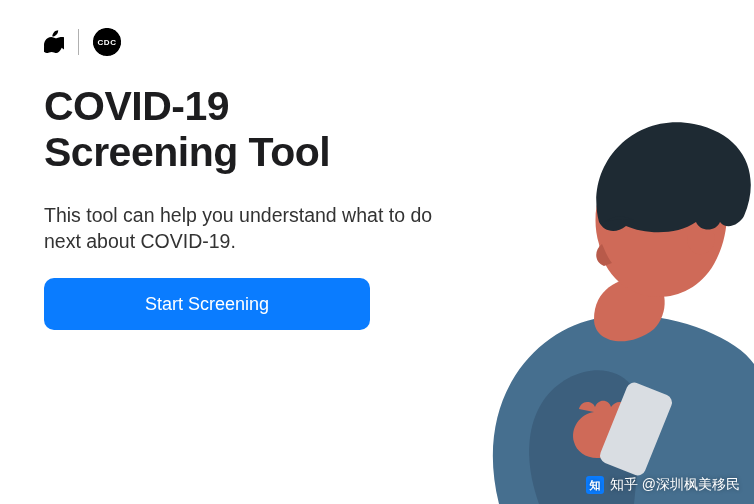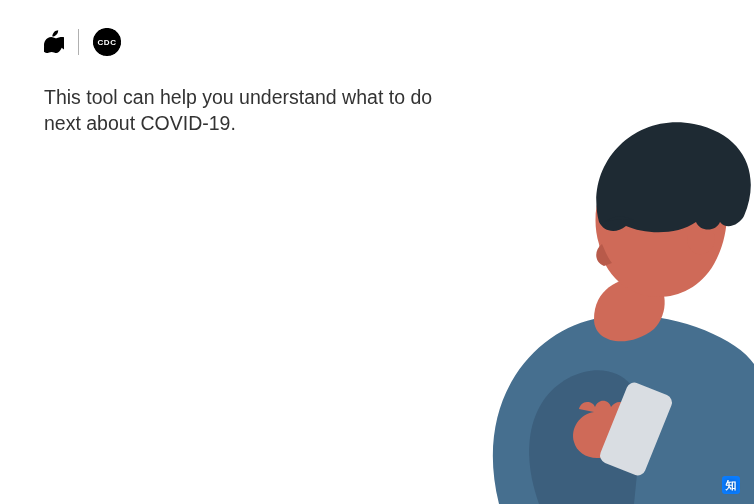--- a/index.html
+++ b/index.html
@@ -129,21 +129,24 @@
         <path d="M150 148c-3 7-6 13-10 19-6 9-11 15-15 18-6 6-13 8-20 9-5 0-12-2-19-5-8-3-15-5-21-5-7 0-14 2-22 5-8 3-14 5-19 5-7 0-14-3-21-9-4-4-10-10-16-19C4 155 0 142 0 127c0-16 4-29 11-40 6-9 13-16 22-21 9-5 19-8 29-8 6 0 14 2 24 5 10 4 16 5 19 5 2 0 9-2 21-6 11-4 20-5 28-5 20 1 35 9 45 24-18 11-27 26-27 46 0 15 6 28 17 38 5 5 11 8 17 10-1 4-3 8-6 13ZM120 4c0 12-4 23-13 33-10 12-22 18-36 17-0-1 0-3 0-4 0-11 5-23 14-33 4-5 10-9 17-12 7-3 13-5 19-5 0 1 0 2 0 4Z"></path>
       </svg>
     </span>
     <span class="divider"></span>
     <span class="logo-cdc">
       <span>CDC</span>
     </span>
   </div>
 
   <div class="content">
+    <h1><span style="white-space:pre-line">COVID-19
+Screening Tool</span></h1>
     <p class="lead">This tool can help you understand what to do next about COVID-19.</p>
+    <button class="btn">Start Screening</button>
   </div>
 
   <svg class="illustration" viewBox="0 0 310 400" aria-hidden="true">
 
     <path fill="#466f8f" d="M55 400 C30 300 85 230 150 215 C210 200 290 230 310 260 L310 400 Z"></path>
 
     <path fill="#cf6a58" d="M150 215 C150 180 185 170 205 175 C225 180 225 210 210 225 C185 245 150 240 150 215 Z"></path>
 
     <path fill="#cf6a58" d="M155 140 C140 90 175 40 225 45 C285 52 295 115 270 160 C250 195 210 200 185 185 C168 175 158 160 155 140 Z"></path>
 
@@ -157,15 +160,16 @@
 
     <path fill="#3c5f7d" d="M95 400 C70 330 95 280 140 268 C175 260 200 282 198 320 L190 400 Z"></path>
 
     <path fill="#cf6a58" d="M150 308 c-14 2 -24 16 -20 30 c3 12 18 20 34 14 c6 -2 12 -8 16 -14 l20 -18 c4 -4 2 -12 -4 -14 c-4 -2 -8 0 -12 3 c2 -5 -2 -11 -8 -11 c-4 0 -7 2 -9 5 c-1 -4 -5 -7 -10 -6 c-3 1 -5 3 -6 6 c-1 -3 -4 -5 -8 -5 c-4 0 -7 3 -8 7 Z"></path>
 
     <rect x="168" y="282" width="48" height="86" rx="8" fill="#d9dde2" transform="rotate(22 192 325)"></rect>
   </svg>
 
   <div class="watermark">
     <span class="zh">知</span>
+    <span>知乎 @深圳枫美移民</span>
   </div>
 
 </div>
 
 </body></html>

